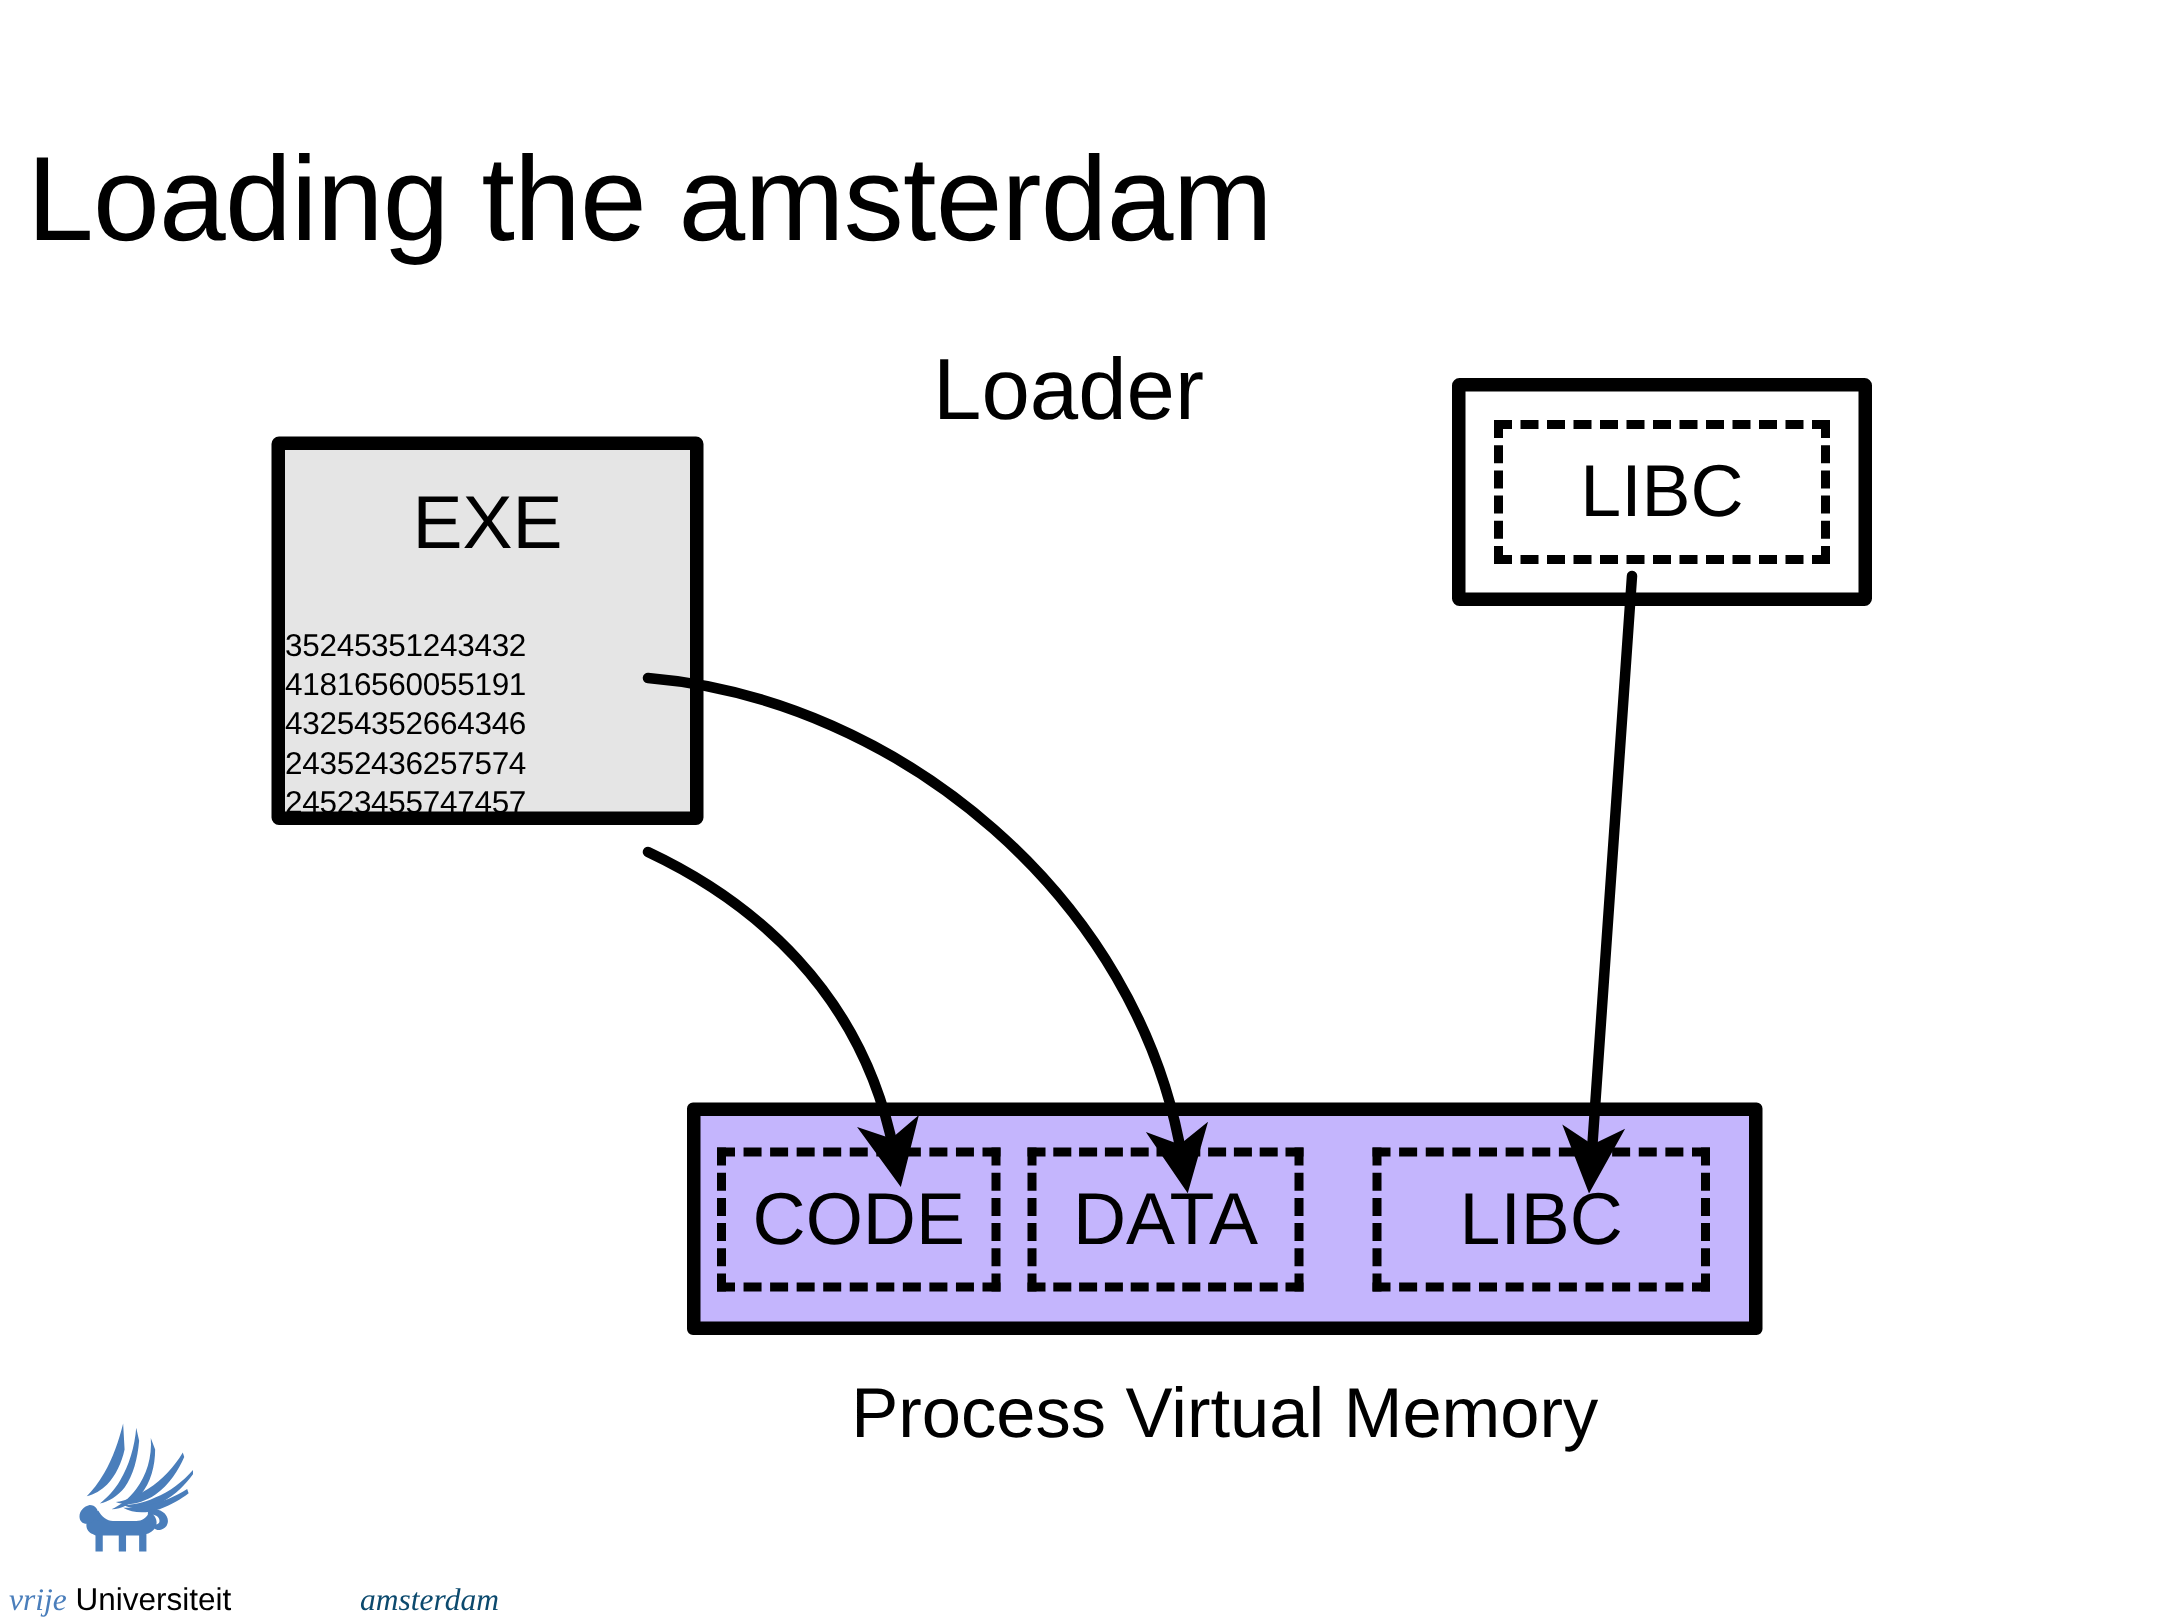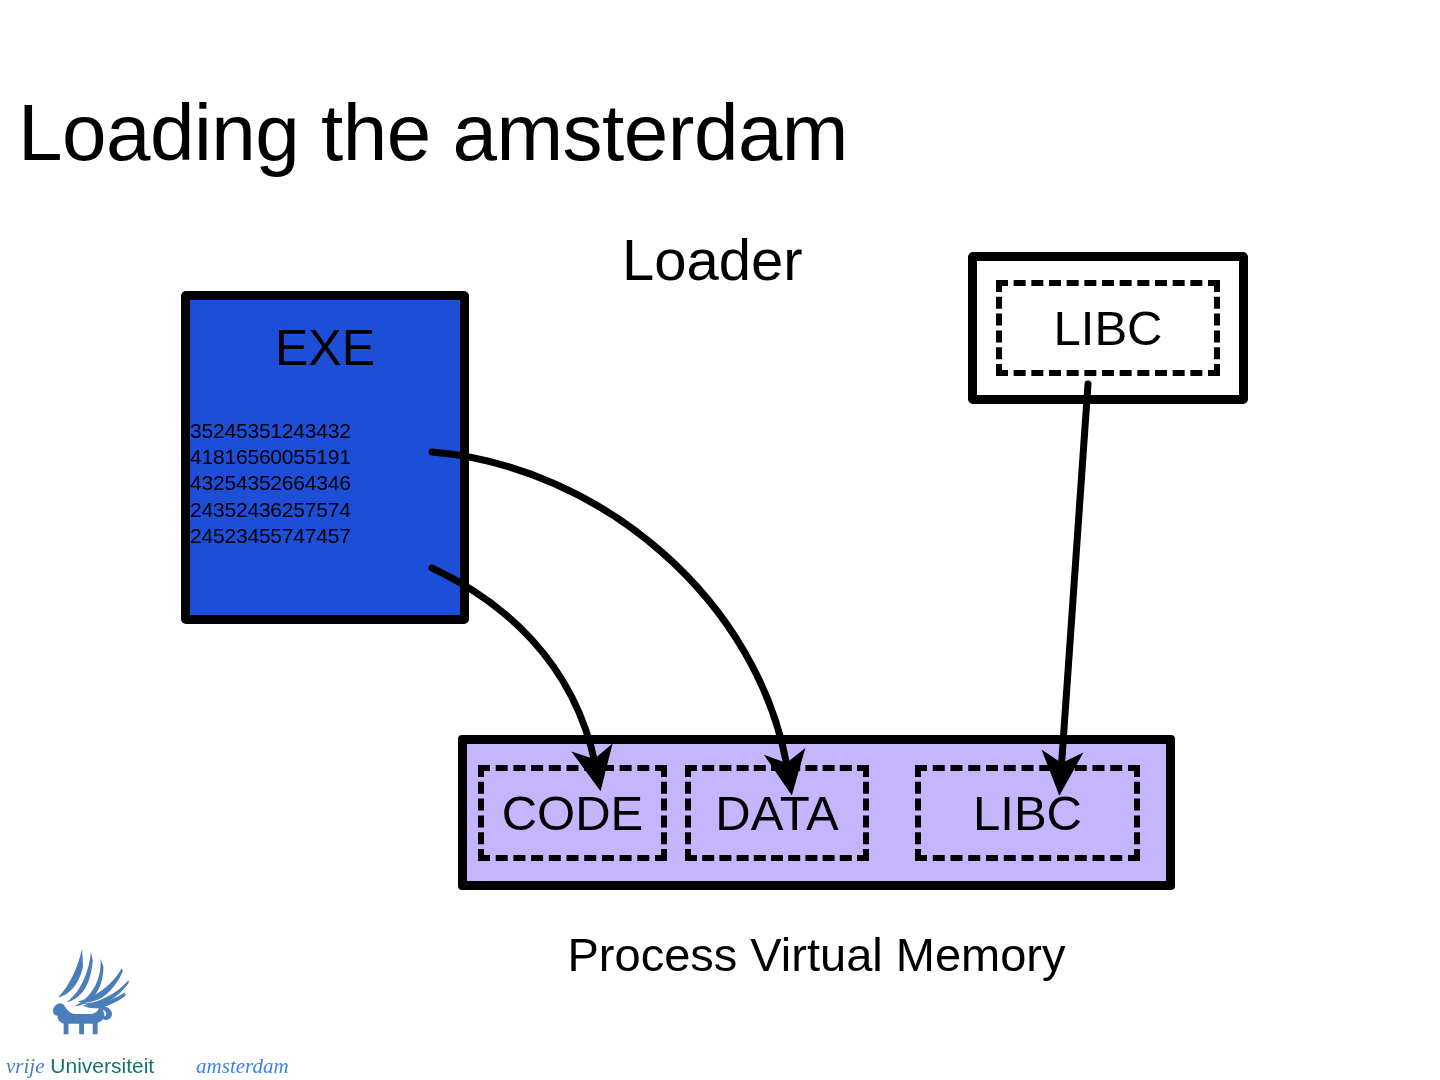--- a/index.html
+++ b/index.html
@@ -38,25 +38,25 @@
     line-height: 64px;
     white-space: nowrap;
   }
 
   
   #exe-box {
     position: absolute;
     left: 181px;
     top: 291px;
     width: 288px;
-    height: 333px;
+    height: 259px;
     box-sizing: border-box;
     border: 9px solid #000000;
     border-radius: 5px;
-    background: #1d4ed8;
+    background: #e5e5e5;
   }
   #exe-title {
     position: absolute;
     left: 0;
     right: 0;
     top: 20px;
     text-align: center;
     font-size: 50px;
     line-height: 56px;
   }
@@ -134,21 +134,20 @@
 
   #pvm-caption {
     position: absolute;
     left: 458px;
     top: 915px;
     width: 717px;
     text-align: center;
     font-size: 47px;
     line-height: 54px;
     white-space: nowrap;
-    margin-top: 13px;
   }
 
   
   #arrows-layer {
     position: absolute;
     left: 0;
     top: 0;
     width: 1440px;
     height: 1080px;
     pointer-events: none;
@@ -178,28 +177,28 @@
     font-size: 21px;
     line-height: 26px;
     white-space: nowrap;
   }
   #vu-word-vrije {
     color: #4a7ebb;
     font-style: italic;
     font-family: "Liberation Serif", serif;
   }
   #vu-word-universiteit {
-    color: #0f766e;
+    color: #000000;
     font-family: "Liberation Sans", sans-serif;
   }
   #vu-word-amsterdam {
-    color: #3b82f6;
+    color: #0c4a6e;
     font-style: italic;
     font-family: "Liberation Serif", serif;
-    margin-left: 36px;
+    margin-left: 80px;
   }
 </style>
 </head>
 <body>
 
 <div id="slide-title">Loading the amsterdam</div>
 
 <div id="loader-label">Loader</div>
 
 <div id="exe-box">

